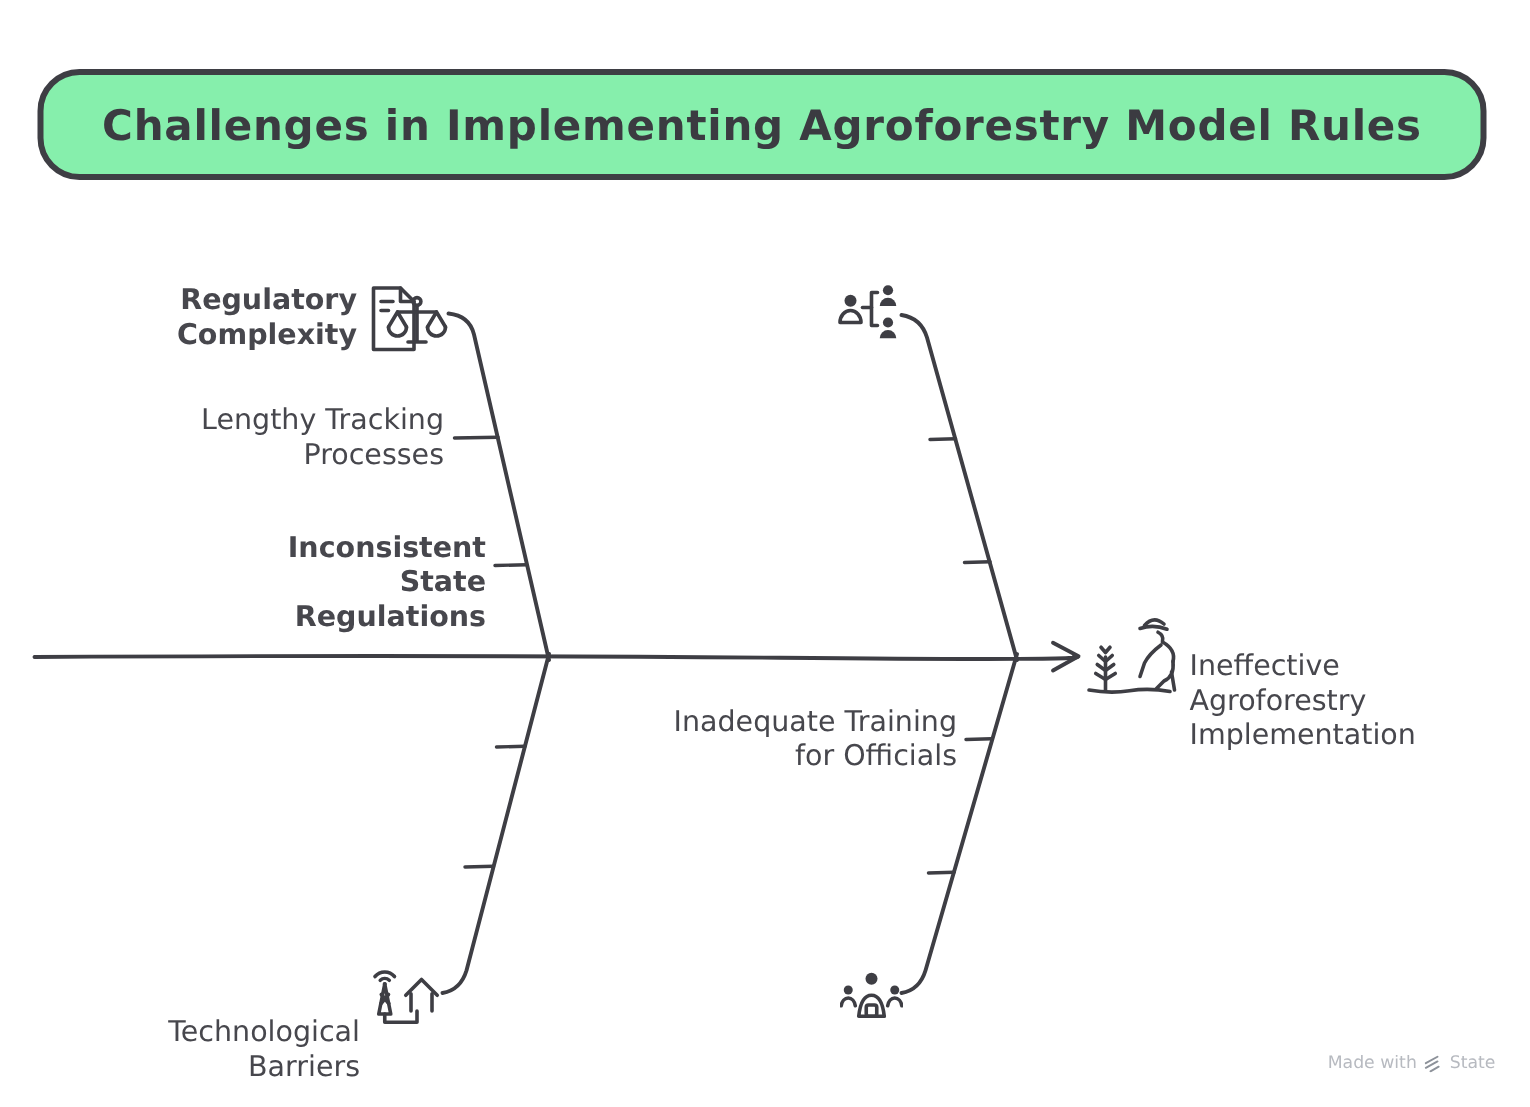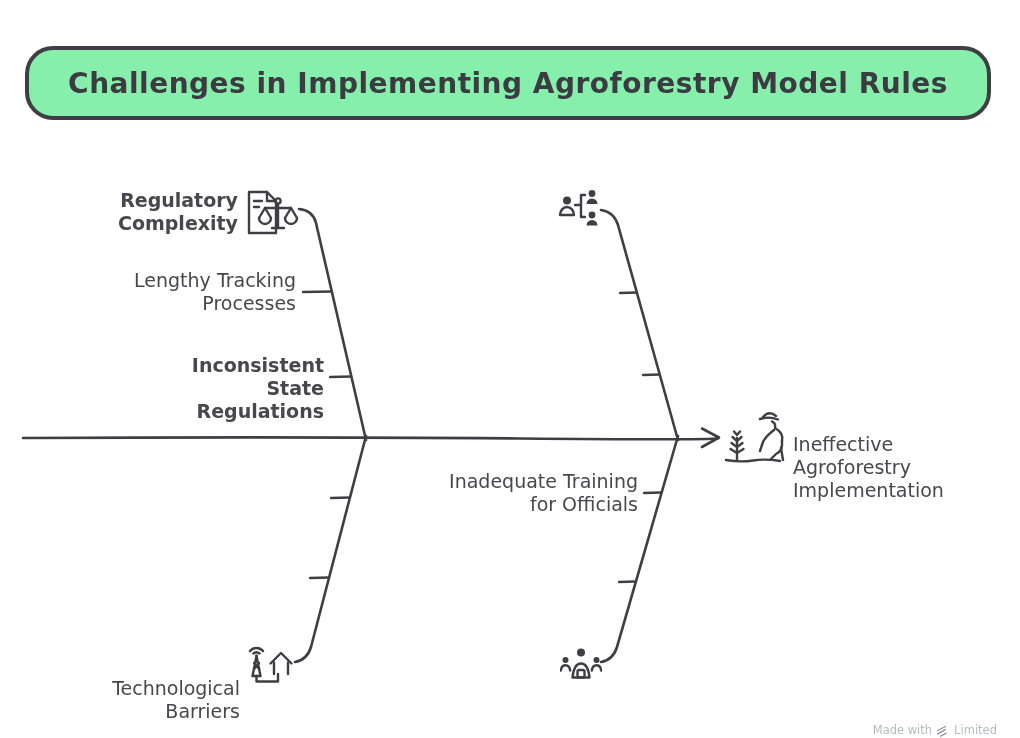--- a/index.html
+++ b/index.html
@@ -23,21 +23,21 @@
   }
   .r{text-align:right;}
   .l{text-align:left;}
   .icon{position:absolute;}
   .icon path, .icon circle, .icon rect, .icon polyline{
     fill:none;stroke:#3e3e44;stroke-width:2.4;stroke-linecap:round;stroke-linejoin:round;
   }
   .icon .fill{fill:#3e3e44;stroke:none;}
   .watermark{
     position:absolute;right:23px;top:701px;display:flex;align-items:flex-start;gap:4px;
-    font-size:11.5px;color:#b7bac0;margin-top:22px;
+    font-size:11.5px;color:#b7bac0;
   }
   .wm-logo path{fill:none;stroke:#8d929a;stroke-width:1.7;stroke-linecap:round;}
 </style>
 </head>
 <body>
 
 <div class="canvas">
 
   <div class="title-box">
     <div class="title-text">Challenges in Implementing Agroforestry Model Rules</div>
@@ -135,16 +135,16 @@
     <path d="M57,40 l2,12"></path>
   </svg>
 
   <div class="watermark">
     <span>Made with</span>
     <svg class="wm-logo" width="14" height="14" viewBox="0 0 18 18">
       <path d="M2,10 L12,4.5"></path>
       <path d="M2,14 L12,8.5"></path>
       <path d="M6,17 L13,13"></path>
     </svg>
-    <span>Limited</span>
+    <span>State</span>
   </div>
 
 </div>
 
 </body></html>

